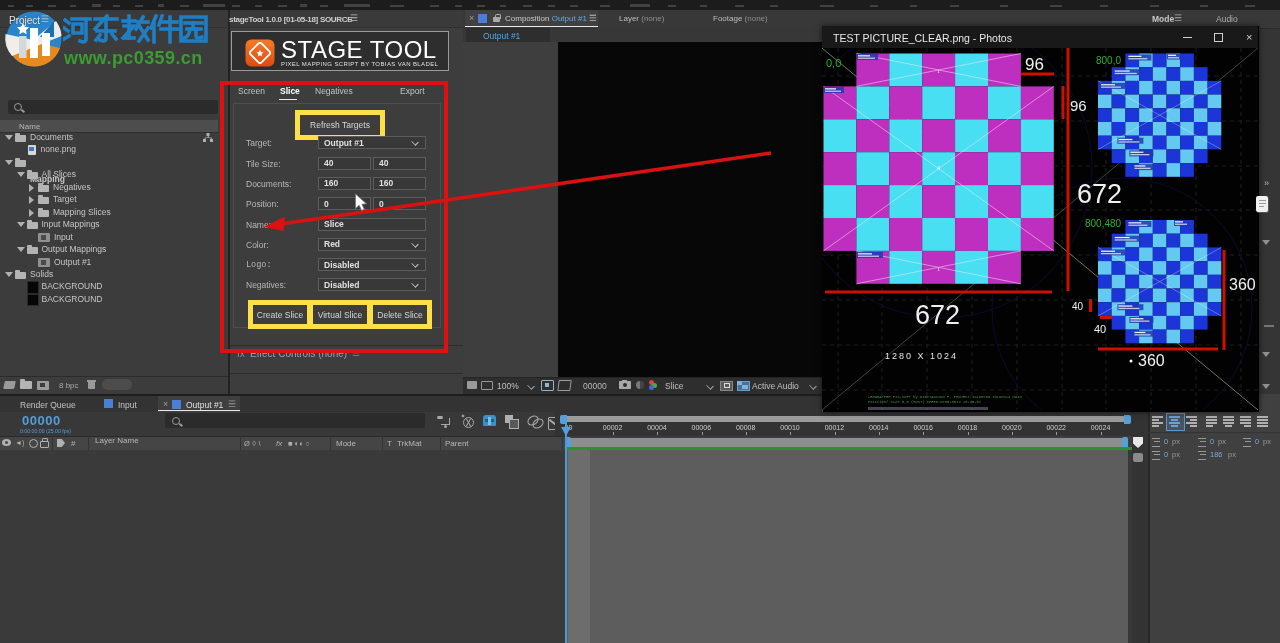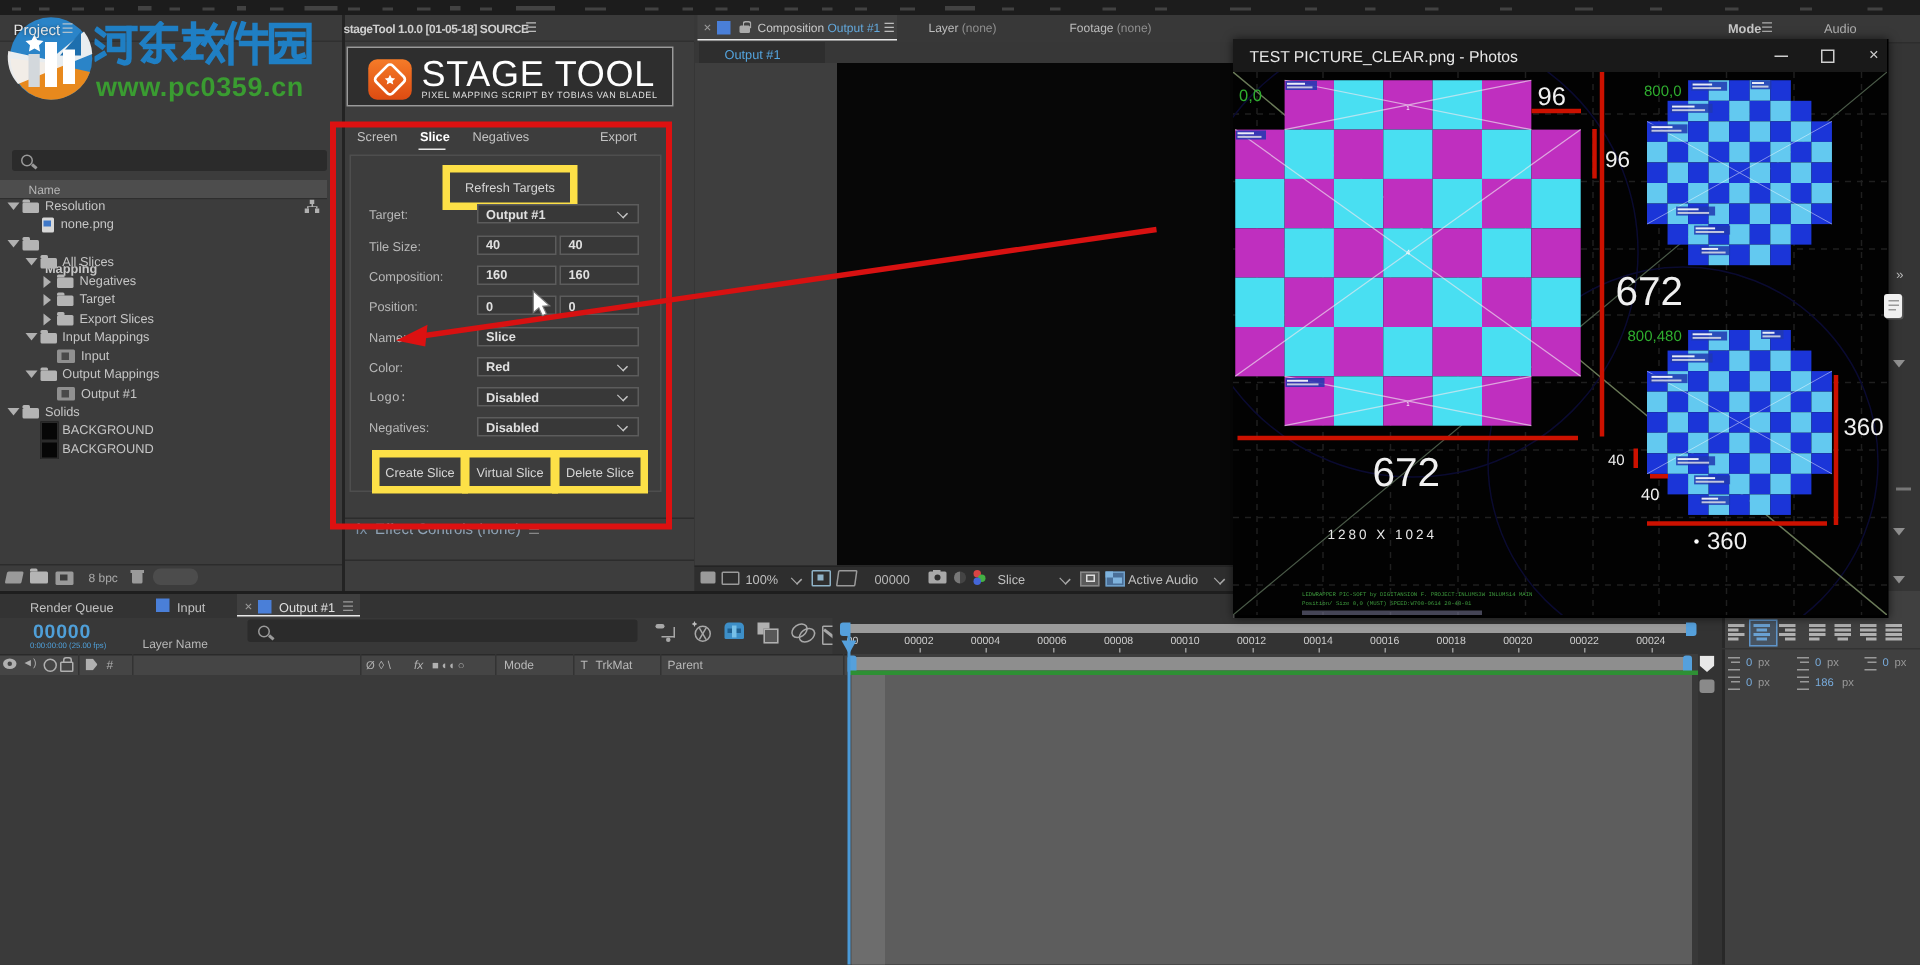--- a/index.html
+++ b/index.html
@@ -57,39 +57,39 @@
 <div class="a" style="left:1245px;top:5px;width:10px;height:2px;background:#424242;"></div>
 <div class="a" style="left:0;top:10px;width:228px;height:384px;background:#3c3c3c;border-right:2px solid #232323;"></div>
 <div class="a" style="left:0;top:10px;width:228px;height:17px;background:#3a3a3a;border-bottom:1px solid #303030;"></div>
 <div class="a" style="left:8px;top:100px;width:210px;height:14px;background:#2b2b2b;border-radius:2px;"></div>
 <div class="a" style="left:14px;top:103px;width:6px;height:6px;border:1.4px solid #9a9a9a;border-radius:50%;"></div>
 <div class="a" style="left:21px;top:110px;width:4px;height:1.6px;background:#9a9a9a;transform:rotate(40deg);"></div>
 <div class="a" style="left:0;top:120px;width:218px;height:12px;background:#4d4d4d;border-bottom:1px solid #2e2e2e;"></div>
 <div class="tx" style="left:19px;top:122px;font-size:8px;color:#b5b5b5;">Name</div>
 <div class="tri-d" style="left:5.0px;top:135.0px;"></div>
 <div class="fold" style="left:15.0px;top:135.0px;"></div>
-<div class="tx" style="left:30.0px;top:132.0px;">Resolution</div>
+<div class="tx" style="left:30.0px;top:132.0px;">Documents</div>
 <div class="a" style="left:27.5px;top:144.95px;width:8px;height:10px;background:#d8d8d8;border-radius:1px;"></div>
 <div class="a" style="left:29.0px;top:146.95px;width:5px;height:4px;background:#3f78c8;"></div>
 <div class="tx" style="left:40.5px;top:144.45px;">none.png</div>
 <div class="tri-d" style="left:5.0px;top:159.89999999999998px;"></div>
 <div class="fold" style="left:15.0px;top:159.89999999999998px;"></div>
 <div class="tx" style="left:30.0px;top:174px;font-weight:bold;">Mapping</div>
 <div class="tri-d" style="left:16.5px;top:172.34999999999997px;"></div>
 <div class="fold" style="left:26.5px;top:172.34999999999997px;"></div>
 <div class="tx" style="left:41.5px;top:169.34999999999997px;">All Slices</div>
 <div class="tri-r" style="left:29.0px;top:183.79999999999995px;"></div>
 <div class="fold" style="left:38.0px;top:184.79999999999995px;"></div>
 <div class="tx" style="left:53.0px;top:181.79999999999995px;">Negatives</div>
 <div class="tri-r" style="left:29.0px;top:196.24999999999994px;"></div>
 <div class="fold" style="left:38.0px;top:197.24999999999994px;"></div>
 <div class="tx" style="left:53.0px;top:194.24999999999994px;">Target</div>
 <div class="tri-r" style="left:29.0px;top:208.69999999999993px;"></div>
 <div class="fold" style="left:38.0px;top:209.69999999999993px;"></div>
-<div class="tx" style="left:53.0px;top:206.69999999999993px;">Export Slices</div>
+<div class="tx" style="left:53.0px;top:206.69999999999993px;">Mapping Slices</div>
 <div class="tri-d" style="left:16.5px;top:222.14999999999992px;"></div>
 <div class="fold" style="left:26.5px;top:222.14999999999992px;"></div>
 <div class="tx" style="left:41.5px;top:219.14999999999992px;">Input Mappings</div>
 <div class="a" style="left:38.0px;top:232.5999999999999px;width:12px;height:9px;background:#909090;border-radius:1px;"></div>
 <div class="a" style="left:40.5px;top:234.5999999999999px;width:5px;height:5px;background:#4a4a4a;"></div>
 <div class="tx" style="left:54.0px;top:231.5999999999999px;">Input</div>
 <div class="tri-d" style="left:16.5px;top:247.0499999999999px;"></div>
 <div class="fold" style="left:26.5px;top:247.0499999999999px;"></div>
 <div class="tx" style="left:41.5px;top:244.0499999999999px;">Output Mappings</div>
 <div class="a" style="left:38.0px;top:257.4999999999999px;width:12px;height:9px;background:#909090;border-radius:1px;"></div>
@@ -143,21 +143,21 @@
 <div class="tx" style="left:315px;top:86px;color:#c2c2c2;">Negatives</div>
 <div class="tx" style="left:366px;top:86px;color:#c2c2c2;padding-left:34px;">Export</div>
 <div class="a" style="left:233px;top:103px;width:206px;height:223px;border:1px solid #4e4e4e;"></div>
 <div class="btn" style="left:295px;top:110px;width:80px;height:20px;">Refresh Targets</div>
 <div class="tx" style="left:246px;top:138.3px;color:#b8b8b8;">Target:</div>
 <div class="fld" style="left:318px;top:136.3px;width:101px;height:11px;font-weight:bold;">Output #1</div>
 <div class="a" style="left:412px;top:139.3px;width:5px;height:5px;border-right:1.4px solid #c8c8c8;border-bottom:1.4px solid #c8c8c8;transform:rotate(45deg) scale(1,.75);"></div>
 <div class="tx" style="left:246px;top:158.60000000000002px;color:#b8b8b8;">Tile Size:</div>
 <div class="fld" style="left:318px;top:156.60000000000002px;width:46px;height:11px;font-weight:bold;">40</div>
 <div class="fld" style="left:373px;top:156.60000000000002px;width:46px;height:11px;font-weight:bold;">40</div>
-<div class="tx" style="left:246px;top:178.9px;color:#b8b8b8;">Composition:</div>
+<div class="tx" style="left:246px;top:178.9px;color:#b8b8b8;">Documents:</div>
 <div class="fld" style="left:318px;top:176.9px;width:46px;height:11px;font-weight:bold;">160</div>
 <div class="fld" style="left:373px;top:176.9px;width:46px;height:11px;font-weight:bold;">160</div>
 <div class="tx" style="left:246px;top:199.20000000000002px;color:#b8b8b8;">Position:</div>
 <div class="fld" style="left:318px;top:197.20000000000002px;width:46px;height:11px;font-weight:bold;">0</div>
 <div class="fld" style="left:373px;top:197.20000000000002px;width:46px;height:11px;font-weight:bold;">0</div>
 <div class="tx" style="left:246px;top:219.5px;color:#b8b8b8;">Name:</div>
 <div class="fld" style="left:318px;top:217.5px;width:101px;height:11px;font-weight:bold;">Slice</div>
 <div class="tx" style="left:246px;top:239.8px;color:#b8b8b8;">Color:</div>
 <div class="fld" style="left:318px;top:237.8px;width:101px;height:11px;font-weight:bold;">Red</div>
 <div class="a" style="left:412px;top:240.8px;width:5px;height:5px;border-right:1.4px solid #c8c8c8;border-bottom:1.4px solid #c8c8c8;transform:rotate(45deg) scale(1,.75);"></div>
@@ -270,21 +270,21 @@
 <div class="a" style="left:41.5px;top:438px;width:4px;height:3px;border:1.3px solid #b0b0b0;border-bottom:none;border-radius:2px 2px 0 0;"></div>
 <div class="a" style="left:52px;top:436px;width:1px;height:14px;background:#333;"></div>
 <div class="a" style="left:88px;top:436px;width:1px;height:14px;background:#333;"></div>
 <div class="a" style="left:240px;top:436px;width:1px;height:14px;background:#333;"></div>
 <div class="a" style="left:330px;top:436px;width:1px;height:14px;background:#333;"></div>
 <div class="a" style="left:382px;top:436px;width:1px;height:14px;background:#333;"></div>
 <div class="a" style="left:440px;top:436px;width:1px;height:14px;background:#333;"></div>
 <div class="a" style="left:562px;top:436px;width:1px;height:14px;background:#333;"></div>
 <div class="a" style="left:57px;top:439px;width:8px;height:8px;background:#b0b0b0;clip-path:polygon(0 0,60% 0,100% 50%,60% 100%,0 100%);"></div>
 <div class="tx" style="left:71px;top:439px;font-size:8px;color:#b0b0b0;">#</div>
-<div class="tx" style="left:95px;top:425px;font-size:8px;color:#b8b8b8;">Layer Name</div>
+<div class="tx" style="left:95px;top:436px;font-size:8px;color:#b8b8b8;">Layer Name</div>
 <div class="tx" style="left:244px;top:438.5px;font-size:7.5px;color:#b0b0b0;letter-spacing:2.5px;">Ø◊\</div>
 <div class="tx" style="left:276px;top:438.5px;font-size:8px;font-style:italic;color:#b0b0b0;">fx</div>
 <div class="tx" style="left:288px;top:438.5px;font-size:7.5px;color:#b0b0b0;letter-spacing:1.2px;">■◖◐○</div>
 <div class="tx" style="left:336px;top:438.5px;font-size:8px;color:#b8b8b8;">Mode</div>
 <div class="tx" style="left:387px;top:439px;font-size:8px;color:#b8b8b8;">T</div>
 <div class="tx" style="left:397px;top:438.5px;font-size:8px;color:#b8b8b8;">TrkMat</div>
 <div class="tx" style="left:445px;top:438.5px;font-size:8px;color:#b8b8b8;">Parent</div>
 <div class="a" style="left:0;top:450px;width:565px;height:193px;background:#3a3a3a;"></div>
 <div class="a" style="left:555px;top:412px;width:577px;height:24px;background:#333333;"></div>
 <div class="a" style="left:563px;top:416px;width:566px;height:6px;background:#9b9b9b;border-radius:3px;"></div>

